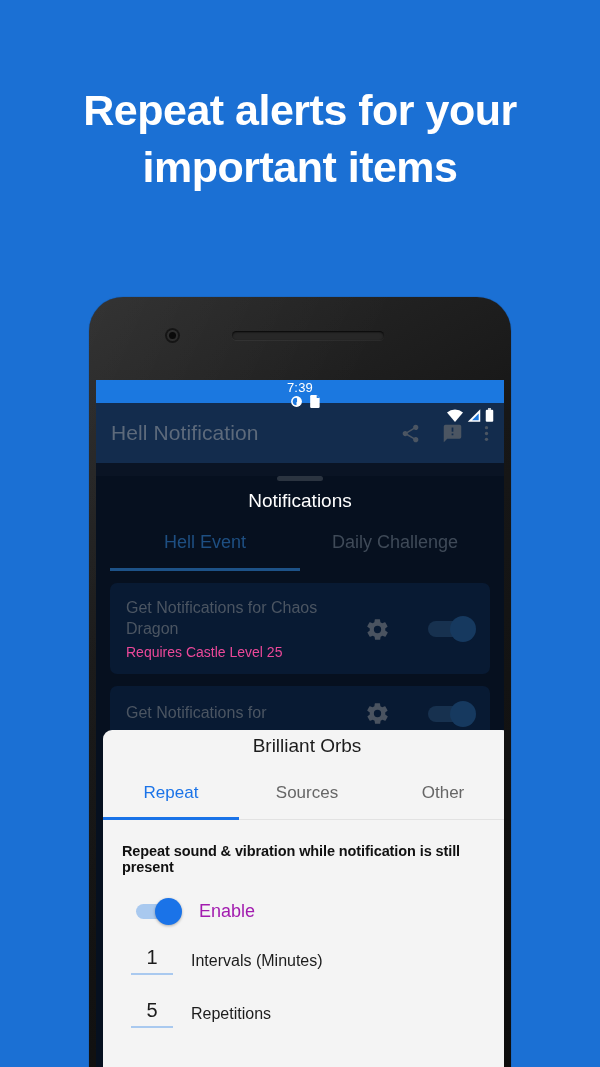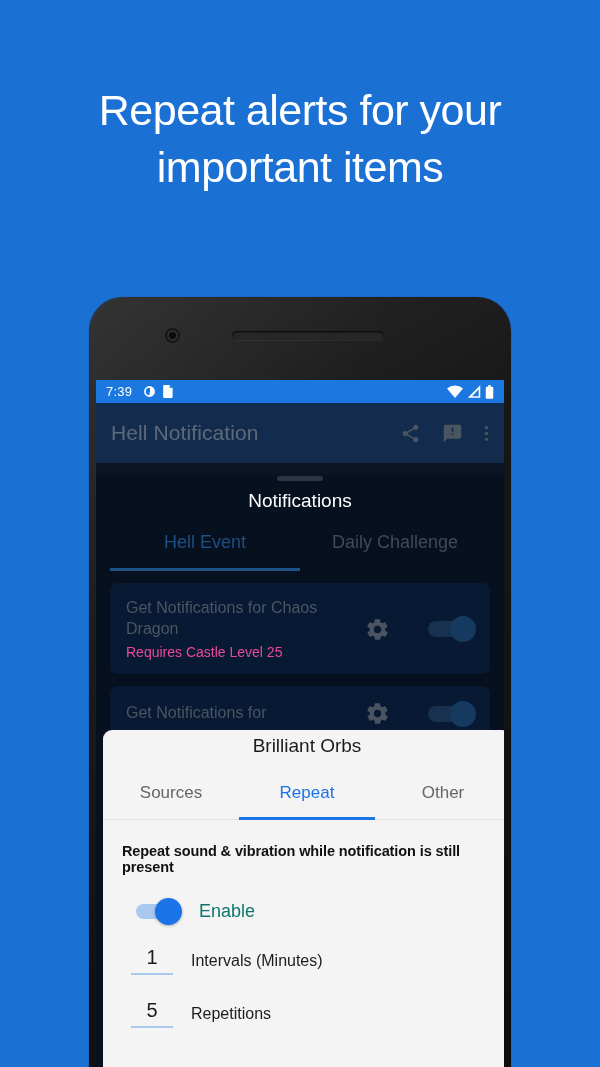--- a/index.html
+++ b/index.html
@@ -11,21 +11,21 @@
     position:relative;
   }
 
   
   .headline {
     position:absolute;
     top:82px; left:0; right:0;
     text-align:center;
     color:#ffffff;
     font-size:43px;
-    font-weight:normal;
+    font-weight:bold;
     line-height:1.33;
     letter-spacing:-0.5px;
     padding:0 40px;
   }
 
   
   .phone {
     position:absolute;
     left:89px;
     top:297px;
@@ -75,20 +75,21 @@
 
   
   .statusbar {
     height:23px;
     background:#1B78E0;
     display:flex;
     align-items:center;
     padding:0 10px;
     color:#ffffff;
     font-size:13px;
+    flex-direction:column;
   }
   .sb-time { font-weight:normal; letter-spacing:.2px; }
   .sb-left-icons { display:flex; align-items:center; gap:7px; margin-left:11px; }
   .sb-right { margin-left:auto; display:flex; align-items:center; gap:4px; }
 
   
   .appbar {
     height:60px;
     background:#132c4d;
     display:flex;
@@ -246,21 +247,21 @@
     position:absolute;
     right:-2px; top:-6px;
     width:27px; height:27px;
     border-radius:50%;
     background:#1A73E8;
     box-shadow:0 1px 3px rgba(0,0,0,.3);
   }
   .enable-label {
     margin-left:19px;
     font-size:18px;
-    color:#0f766e;
+    color:#a21caf;
   }
 
   .field-row {
     display:flex;
     align-items:flex-end;
     padding-left:28px;
     margin-top:24px;
   }
   .field-input {
     width:42px;
@@ -387,25 +388,25 @@
             </svg>
         </span>
         <span class="card-toggle"></span>
       </div>
     </div>
 
     <div class="sheet">
       <div class="sheet-title">Brilliant Orbs</div>
 
       <div class="sheet-tabs">
+        <div class="sheet-tab active">
+          <span>Repeat</span>
+        </div>
         <div class="sheet-tab">
           <span>Sources</span>
-        </div>
-        <div class="sheet-tab active">
-          <span>Repeat</span>
         </div>
         <div class="sheet-tab">
           <span>Other</span>
         </div>
       </div>
 
       <div class="sheet-desc">Repeat sound &amp; vibration while notification is still present</div>
 
       <div class="enable-row">
         <span class="switch">

